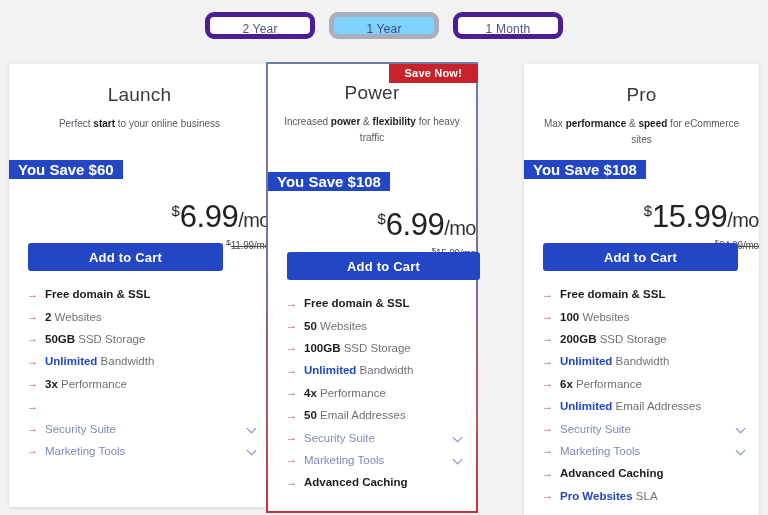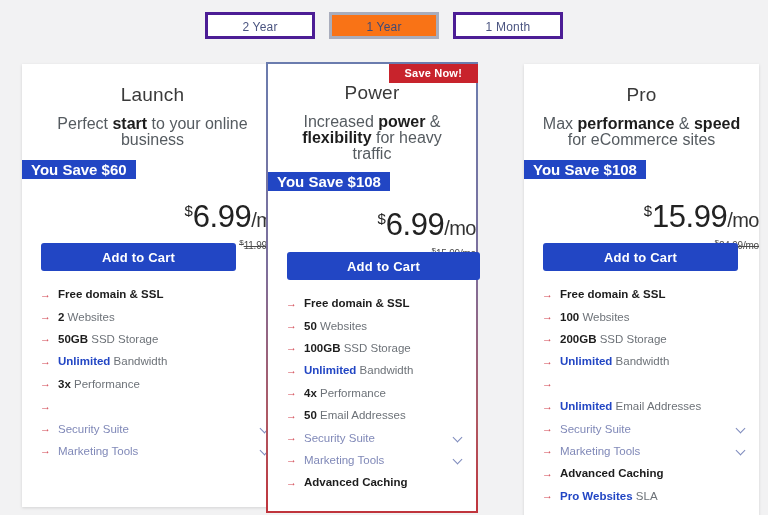--- a/index.html
+++ b/index.html
@@ -18,31 +18,31 @@
     display: flex;
     justify-content: center;
     align-items: center;
     padding-top: 12px;
     gap: 0;
   }
   .term-btn {
     width: 110px;
     height: 27px;
     background: #ffffff;
-    border: 3px solid #4c1d95;
+    border: 5px solid #4c1d95;
     color: #4a5480;
     font-size: 12px;
     line-height: 25px;
     text-align: center;
-    border-radius: 0;
+    border-radius: 9px;
     cursor: pointer;
     letter-spacing: .2px;
   }
   .term-btn.is-active {
-    background: #f97316;
+    background: #7dd3fc;
     border-color: #a9adbc;
     color: #3f4a78;
   }
   .term-gap { width: 14px; height: 1px; }
 
   
   #plans {
     position: absolute;
     top: 52px;
     left: 0;
@@ -51,21 +51,21 @@
   }
 
   .card {
     position: absolute;
     background: #ffffff;
     top: 12px;
   }
   .card.plain {
     box-shadow: 0 1px 3px rgba(0,0,0,.13);
   }
-  .card-launch { left: 22px;  width: 261px; height: 443px; }
+  .card-launch { left: 9px;  width: 261px; height: 443px; }
   .card-power  { left: 266px; width: 212px; height: 451px; top: 10px;
                  background: #ffffff;
                  border: 2px solid transparent;
                  border-image: linear-gradient(to bottom, #6b7cae 0%, #7c6f9c 45%, #b05862 80%, #c0343c 100%) 1;
                }
   .card-pro    { left: 524px; width: 235px; height: 493px; }
 
   
   #save-now-badge {
     position: absolute;
@@ -87,21 +87,21 @@
     font-size: 19px;
     color: #3a3a3a;
     font-weight: normal;
     margin-top: 20px;
     letter-spacing: .2px;
   }
   .card-power .plan-name { margin-top: 18px; }
 
   .plan-tagline {
     text-align: center;
-    font-size: 16px;
+    font-size: 10px;
     color: #555b60;
     line-height: 16px;
     margin: 10px 16px 0 16px;
   }
   .plan-tagline b { color: #1d1d1d; font-weight: bold; }
 
   .save-badge {
     position: absolute;
     left: 0;
     background: #2246c4;
@@ -344,20 +344,21 @@
           <li class="feature-item">
             <span class="feat-arrow">→</span>
             <span class="feat-text"><b>200GB</b> SSD Storage</span>
           </li>
           <li class="feature-item">
             <span class="feat-arrow">→</span>
             <span class="feat-text"><span class="hl">Unlimited</span> Bandwidth</span>
           </li>
           <li class="feature-item">
             <span class="feat-arrow">→</span>
+            <span class="feat-text"><b>6x</b> Performance</span>
           </li>
           <li class="feature-item">
             <span class="feat-arrow">→</span>
             <span class="feat-text"><span class="hl">Unlimited</span> Email Addresses</span>
           </li>
           <li class="feature-item is-expandable">
             <span class="feat-arrow">→</span>
             <span class="feat-text">Security Suite</span>
             <span class="chev"></span>
           </li>

